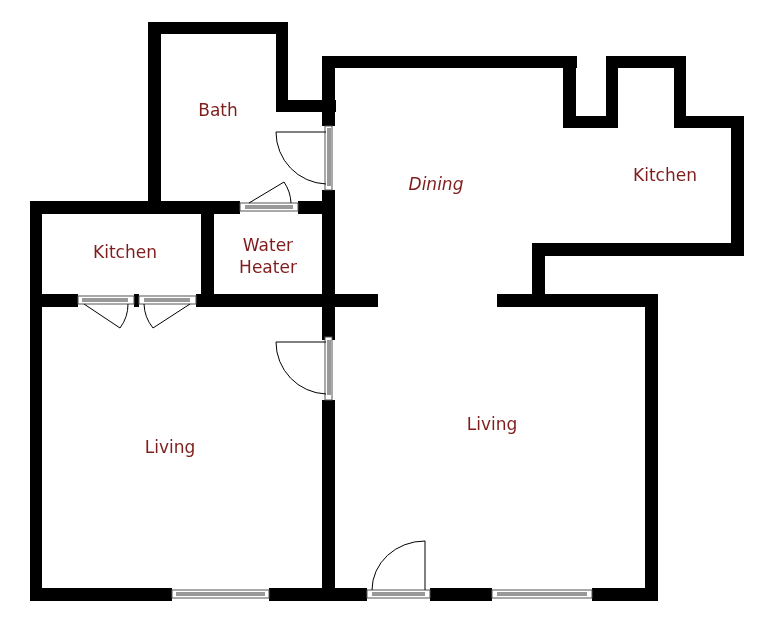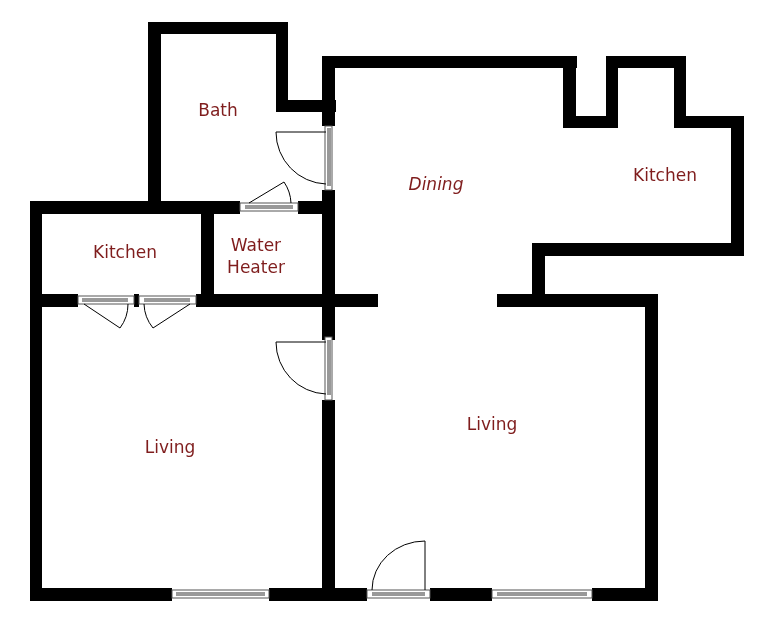--- a/index.html
+++ b/index.html
@@ -98,16 +98,16 @@
     <rect x="492" y="590" width="100" height="8" fill="#fff" stroke="#555"></rect>
     <line x1="497" y1="593" x2="587" y2="593" stroke="#333"></line>
     <line x1="497" y1="595" x2="587" y2="595" stroke="#333"></line>
   </g>
 </svg>
 
 <div class="label" style="left:218px; top:110px;">Bath</div>
 <div class="label" style="left:436px; top:184px;font-style:italic;">Dining</div>
 <div class="label" style="left:665px; top:168px;margin-top:7px;">Kitchen</div>
 <div class="label" style="left:125px; top:252px;">Kitchen</div>
-<div class="label" style="left:256px; top:256px;text-align:center;">Water
+<div class="label" style="left:268px; top:256px;text-align:center;">Water
 Heater</div>
 <div class="label" style="left:170px; top:447px;">Living</div>
 <div class="label" style="left:492px; top:424px;">Living</div>
 
 </body></html>

